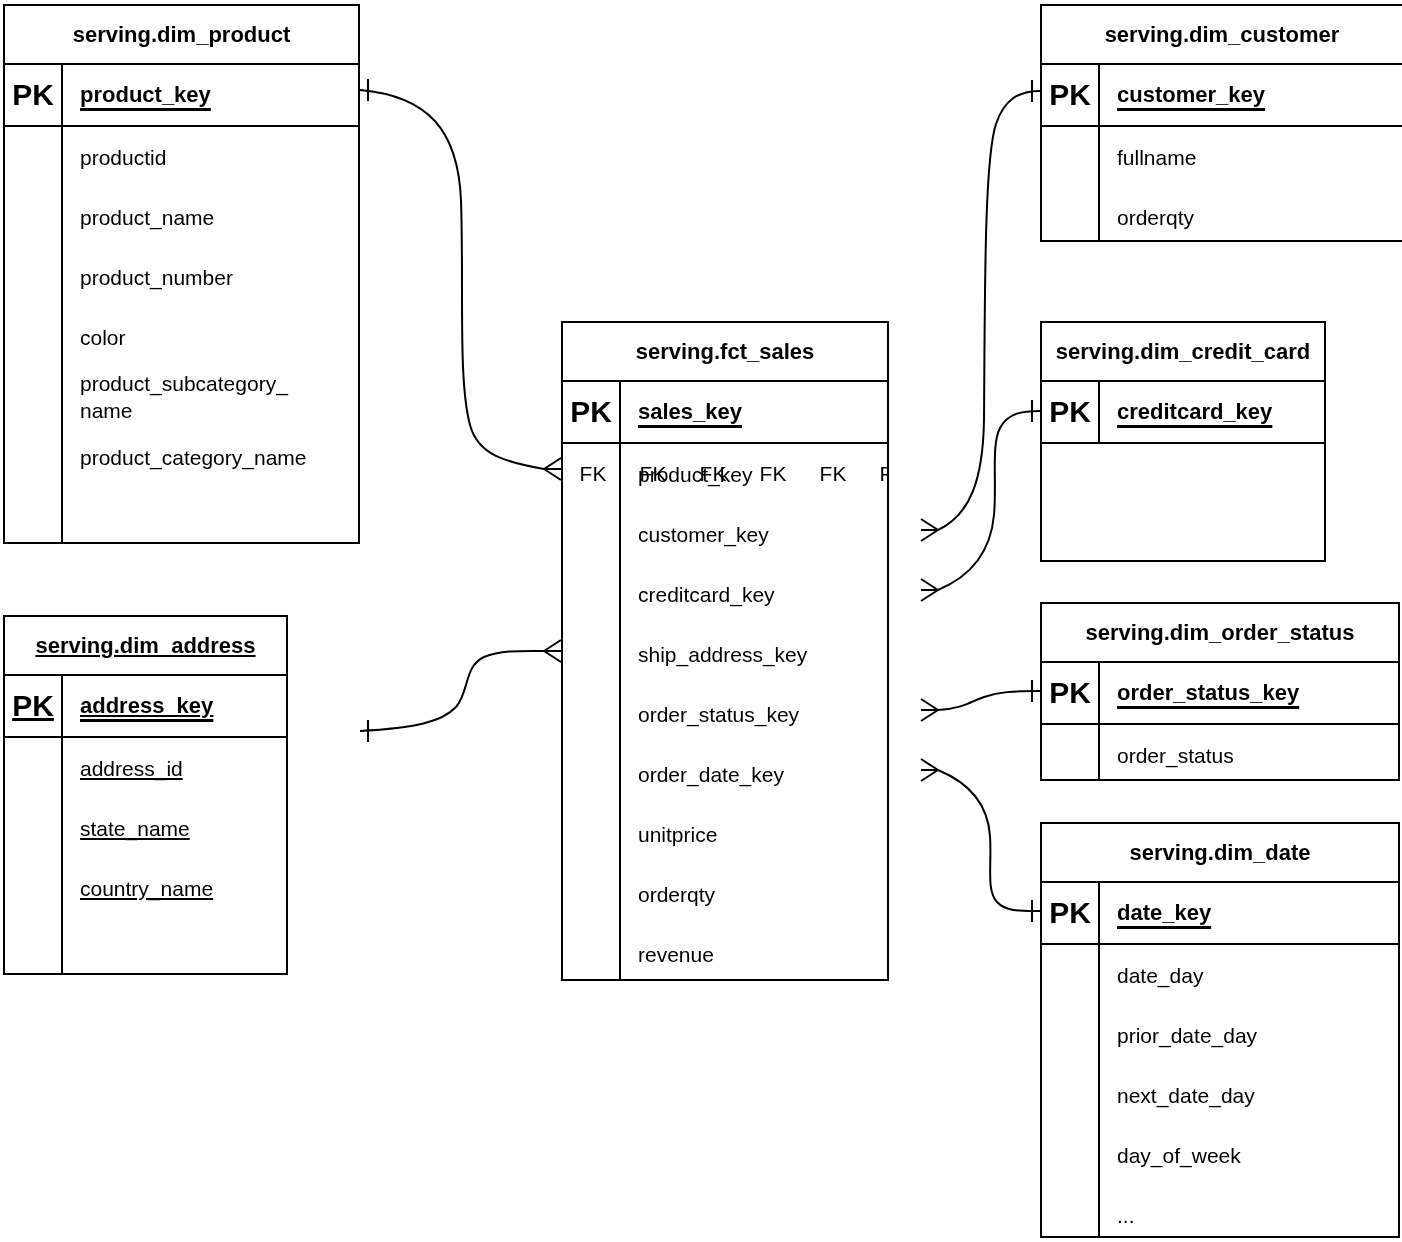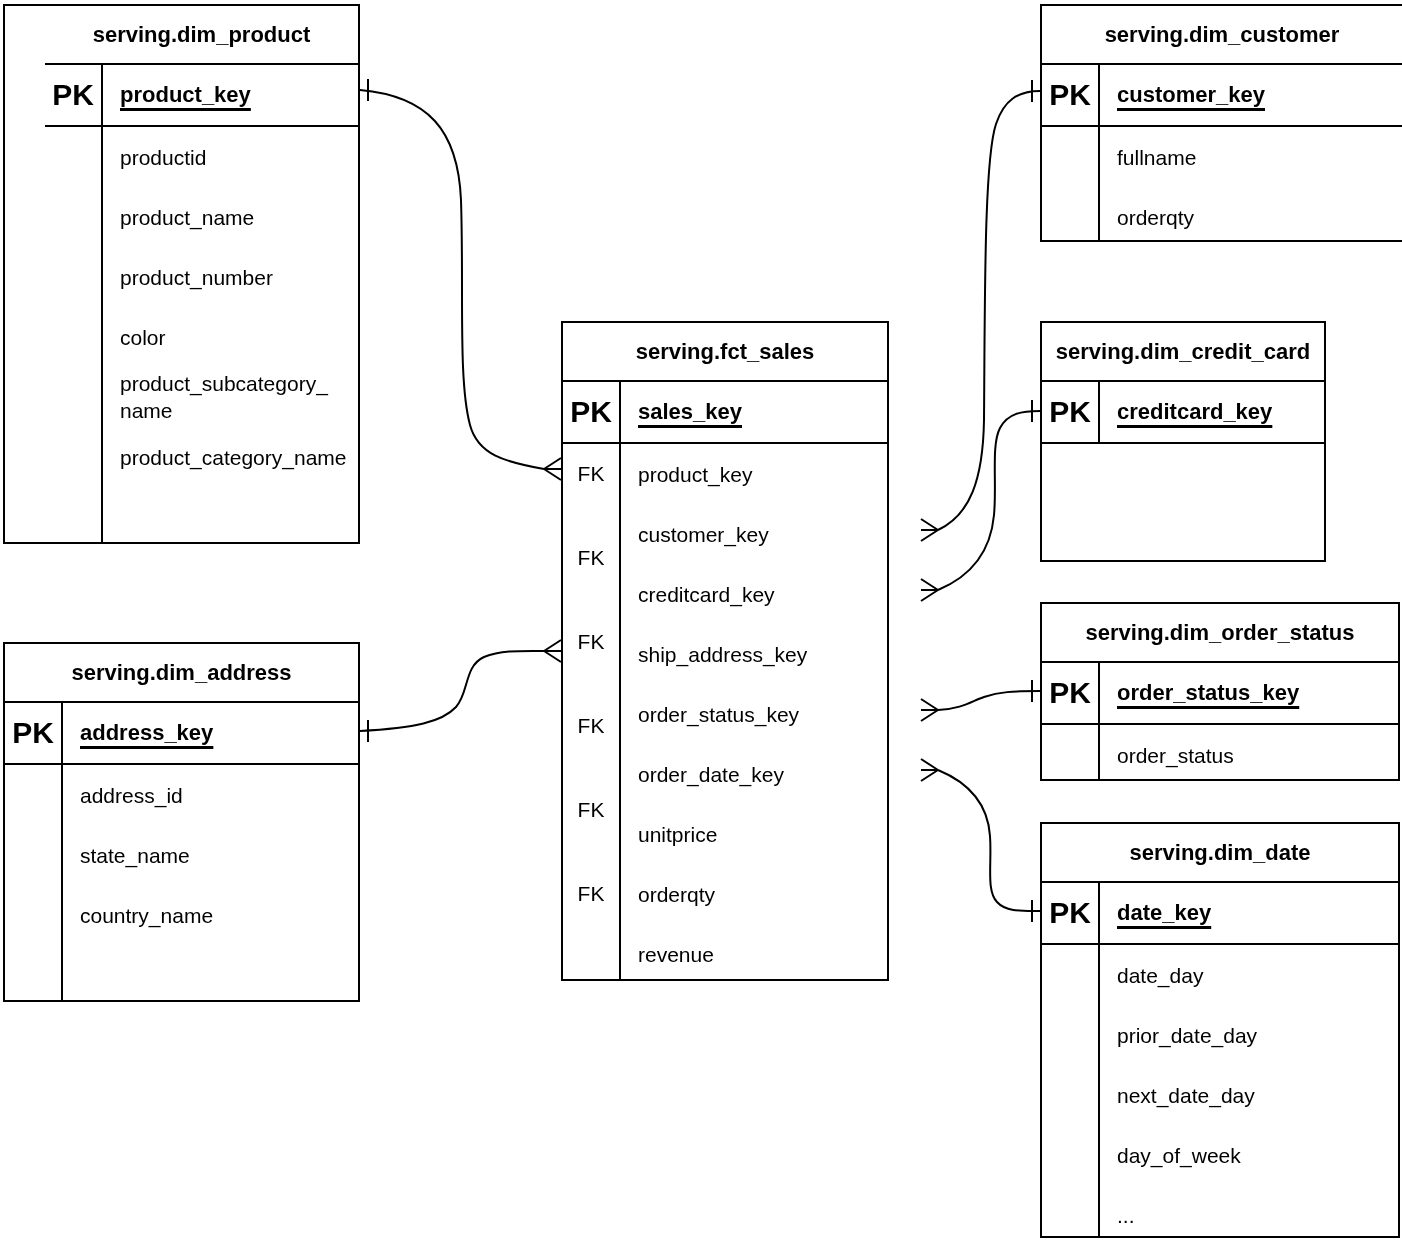--- a/index.html
+++ b/index.html
@@ -26,21 +26,21 @@
   }
   .pkrow .kc{font-weight:bold;}
   .pkfield{
     flex:1;display:flex;align-items:center;padding-left:17px;
     font-weight:bold;font-size:22px;
     text-decoration:underline;text-decoration-thickness:2.5px;text-underline-offset:6px;
   }
   .body{flex:1;display:flex;min-height:0;}
   .bkc{
     flex:0 0 58px;width:58px;border-right:2px solid #000;
-    display:flex;flex-direction:column;box-sizing:border-box;gap:24px;
+    display:flex;flex-direction:row;box-sizing:border-box;
   }
   .bkc .cell{
     flex:0 0 60px;height:60px;display:flex;align-items:center;justify-content:center;
     font-size:21px;
   }
   .rows{flex:1;display:flex;flex-direction:column;min-width:0;}
   .row{
     flex:0 0 60px;height:60px;display:flex;align-items:center;
     padding-left:17px;font-size:21px;line-height:27px;white-space:pre-line;
   }
@@ -76,41 +76,41 @@
       <path d="M 1032 680 L 1032 702"></path>
       <path d="M 938 710 L 921 699 M 938 710 L 921 710 M 938 710 L 921 721"></path>
     </g>
     <g>
       <path d="M 938 770 C 972 784 988 806 990 836 C 992 864 986 890 997 902 C 1006 912 1022 911 1040 911"></path>
       <path d="M 1032 900 L 1032 922"></path>
       <path d="M 938 770 L 921 759 M 938 770 L 921 770 M 938 770 L 921 781"></path>
     </g>
   </svg>
 
-  <div class="tbl" style="left:3px;top:4px;width:357px;height:540px;padding-left:40px;">
+  <div class="tbl" style="left:3px;top:4px;width:357px;height:540px;">
     <div class="hdr">serving.dim_product</div>
     <div class="pkrow">
       <div class="kc">PK</div>
       <div class="pkfield">product_key</div>
     </div>
     <div class="body">
       <div class="bkc"></div>
       <div class="rows">
         <div class="row">productid</div>
         <div class="row">product_name</div>
         <div class="row">product_number</div>
         <div class="row">color</div>
         <div class="row">product_subcategory_
 name</div>
         <div class="row">product_category_name</div>
       </div>
     </div>
   </div>
 
-  <div class="tbl" style="left:3px;top:642px;width:357px;height:360px;">
+  <div class="tbl" style="left:3px;top:615px;width:285px;height:360px;text-decoration:underline;">
     <div class="hdr">serving.dim_address</div>
     <div class="pkrow">
       <div class="kc">PK</div>
       <div class="pkfield">address_key</div>
     </div>
     <div class="body">
       <div class="bkc"></div>
       <div class="rows">
         <div class="row">address_id</div>
         <div class="row">state_name</div>

